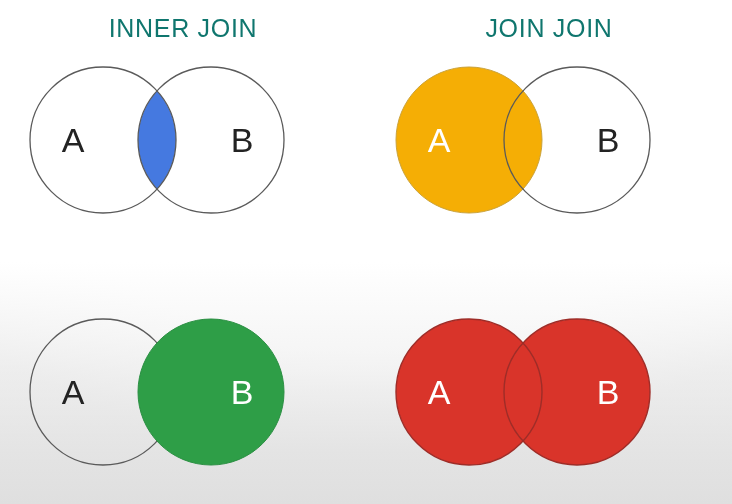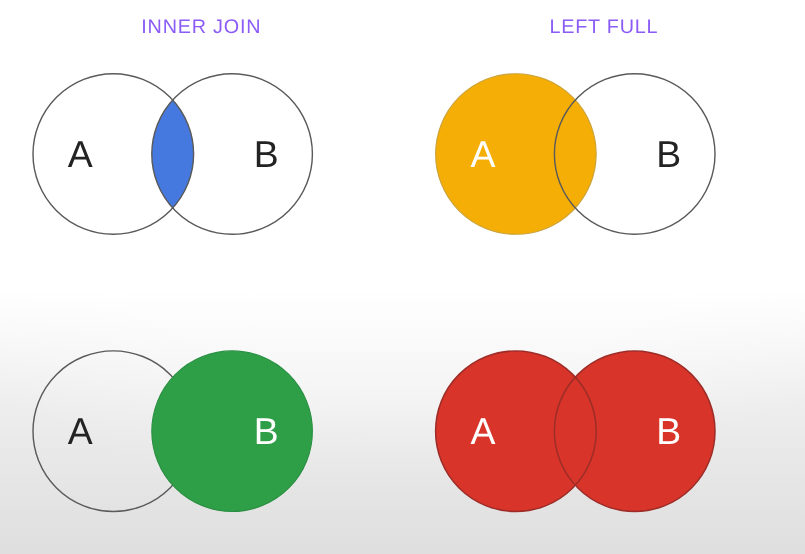--- a/index.html
+++ b/index.html
@@ -36,24 +36,24 @@
     position: absolute;
     width: 366px;
     height: 252px;
   }
   .panel-title {
     position: absolute;
     top: 14px;
     left: 0;
     width: 366px;
     text-align: center;
-    font-size: 18px;
+    font-size: 25px;
     font-weight: 500;
     letter-spacing: 0.7px;
-    color: #8b5cf6;
+    color: #0f766e;
     white-space: nowrap;
   }
   .venn {
     position: absolute;
     top: 52px;
     left: 18px;
   }
   .venn-label {
     font-family: "Liberation Sans", sans-serif;
     font-size: 34px;
@@ -80,21 +80,21 @@
 
       <circle cx="193" cy="88" r="73" fill="#4579e0" clip-path="url(#clipA-inner)"></circle>
       <circle cx="85" cy="88" r="73" fill="none" stroke="#5a5a5a" stroke-width="1.3"></circle>
       <circle cx="193" cy="88" r="73" fill="none" stroke="#5a5a5a" stroke-width="1.3"></circle>
       <text class="venn-label lbl-dark" x="55" y="100" text-anchor="middle">A</text>
       <text class="venn-label lbl-dark" x="224" y="100" text-anchor="middle">B</text>
     </svg>
   </div>
 
   <div class="panel" style="left:366px; top:0px;">
-    <div class="panel-title">LEFT FULL</div>
+    <div class="panel-title">JOIN JOIN</div>
     <svg class="venn" width="330" height="180" viewBox="0 0 330 180">
       <circle cx="85" cy="88" r="73" fill="#f5ae05" stroke="#caa23a" stroke-width="1"></circle>
       <circle cx="193" cy="88" r="73" fill="none" stroke="#5a5a5a" stroke-width="1.3"></circle>
       <text class="venn-label lbl-light" x="55" y="100" text-anchor="middle">A</text>
       <text class="venn-label lbl-dark" x="224" y="100" text-anchor="middle">B</text>
     </svg>
   </div>
 
   <div class="panel" style="left:0px; top:252px;">
     <svg class="venn" width="330" height="180" viewBox="0 0 330 180">

